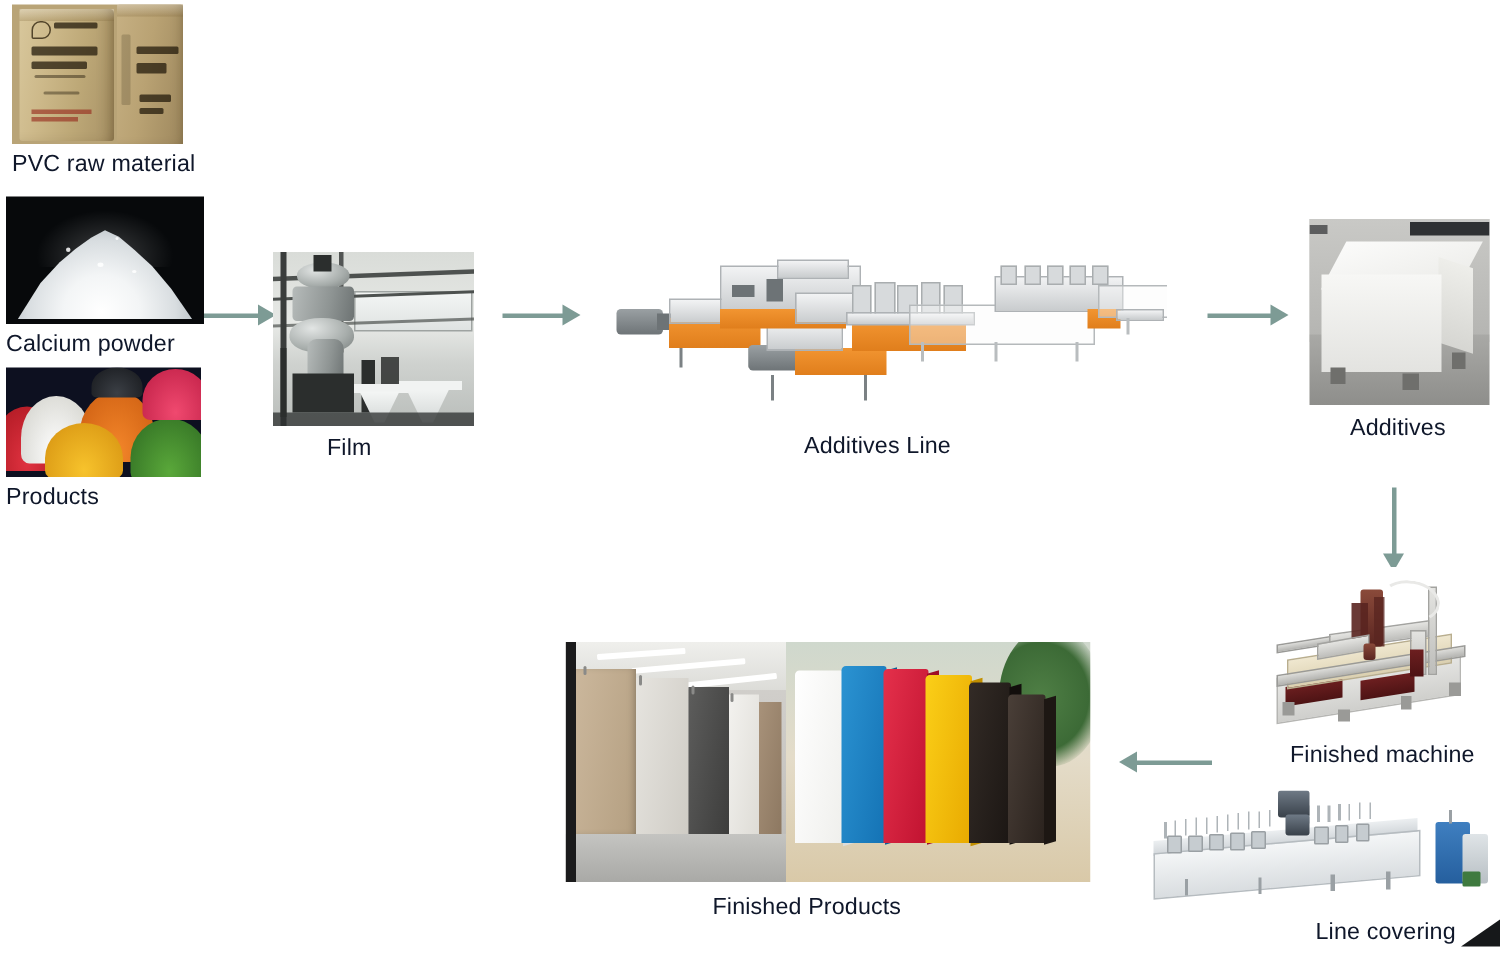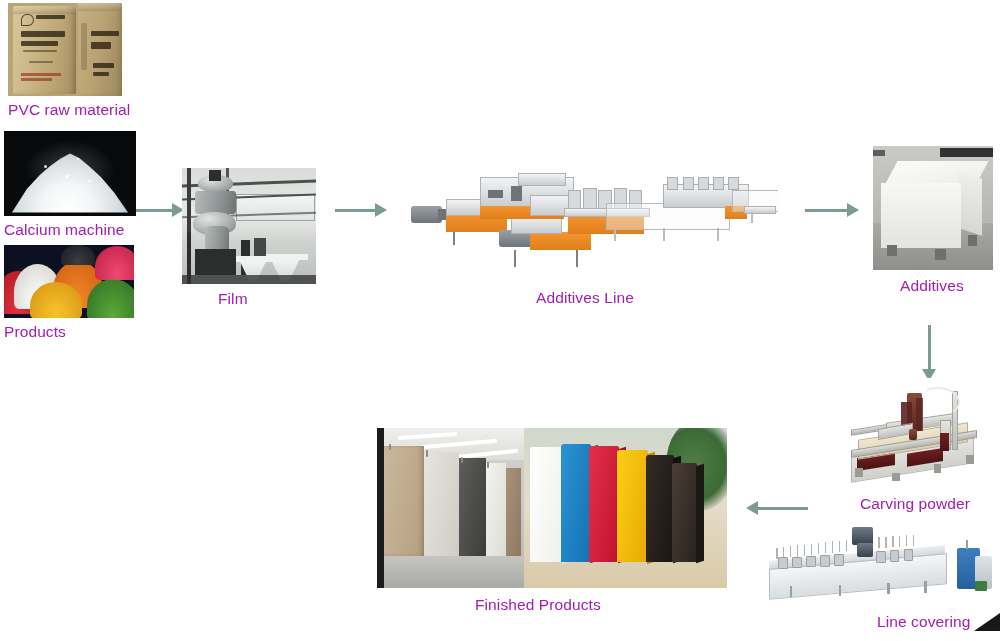--- a/index.html
+++ b/index.html
@@ -18,21 +18,21 @@
     overflow: hidden;
   }
   .node { position: absolute; }
   .photo {
     position: absolute;
     overflow: hidden;
     background: #ffffff;
   }
   .caption {
     position: absolute;
-    color: #a21caf;
+    color: #0f172a;
     font-size: 15.5px;
     font-family: "Liberation Sans", sans-serif;
     white-space: nowrap;
     letter-spacing: 0.1px;
   }
   .arrow { position: absolute; }
 
   
   .bags { background: #b9a477; }
   .bag {
@@ -331,21 +331,21 @@
 
   <div class="node" style="left:4px; top:131px;">
     <div class="photo calcium" style="left:0; top:0; width:132px; height:85px;">
       <div class="cal-glow"></div>
       <div class="cal-mound"></div>
       <div class="cal-spec" style="left:30%; top:40%; width:3px; height:3px;"></div>
       <div class="cal-spec" style="left:55%; top:32%; width:2px; height:2px;"></div>
       <div class="cal-spec" style="left:46%; top:52%; width:4px; height:3px;"></div>
       <div class="cal-spec" style="left:64%; top:58%; width:3px; height:2px;"></div>
     </div>
-    <div class="caption" style="left:0; top:90px;">Calcium machine</div>
+    <div class="caption" style="left:0; top:90px;">Calcium powder</div>
   </div>
 
   <div class="node" style="left:4px; top:245px;">
     <div class="photo additives" style="left:0; top:0; width:130px; height:73px;">
       <div class="pile" style="left:-6%; top:36%; width:34%; height:58%; background:radial-gradient(ellipse at 50% 85%,#e03240,#a8161f);"></div>
       <div class="pile" style="left:8%;  top:26%; width:36%; height:62%; background:radial-gradient(ellipse at 50% 85%,#ffffff,#cfcfc8);"></div>
       <div class="pile" style="left:38%; top:22%; width:38%; height:64%; background:radial-gradient(ellipse at 50% 85%,#f3862a,#cb5c10);"></div>
       <div class="pile" style="left:20%; top:50%; width:40%; height:52%; background:radial-gradient(ellipse at 50% 85%,#f7c32c,#d59110);"></div>
       <div class="pile" style="left:64%; top:46%; width:40%; height:58%; background:radial-gradient(ellipse at 50% 85%,#5aa83a,#2e6b22);"></div>
       <div class="pile" style="left:70%; top:2%;  width:34%; height:46%; background:radial-gradient(ellipse at 50% 85%,#f0496f,#bd1d44);"></div>
@@ -487,21 +487,21 @@
       <div class="cv-gantry" style="left:24%; top:44%; width:22%; height:8%; transform:skewY(-10deg);"></div>
       <div class="cv-head" style="left:45%; top:46%; width:6%; height:10%;"></div>
 
       <div class="cv-gantry" style="left:74%; top:12%; width:3%; height:52%;"></div>
       <div class="cv-hose" style="left:53%; top:8%; width:24%; height:22%; transform:rotate(8deg);"></div>
       <div class="cv-foot" style="left:9%;  top:82%; width:5%; height:8%;"></div>
       <div class="cv-foot" style="left:34%; top:86%; width:5%; height:8%;"></div>
       <div class="cv-foot" style="left:62%; top:78%; width:5%; height:8%;"></div>
       <div class="cv-foot" style="left:84%; top:70%; width:5%; height:8%;"></div>
     </div>
-    <div class="caption" style="left:18px; top:117px;">Carving powder</div>
+    <div class="caption" style="left:18px; top:117px;">Finished machine</div>
   </div>
 
   <div class="arrow" style="left:746px; top:500px; width:62px; height:16px;">
     <div class="ah-line" style="left:10px; width:52px;"></div>
     <div class="ah-head-left"></div>
   </div>
 
   <div class="node" style="left:762px; top:527px;">
     <div class="photo film" style="left:0; top:0; width:232px; height:80px;">
       <div class="fm-top"></div>

